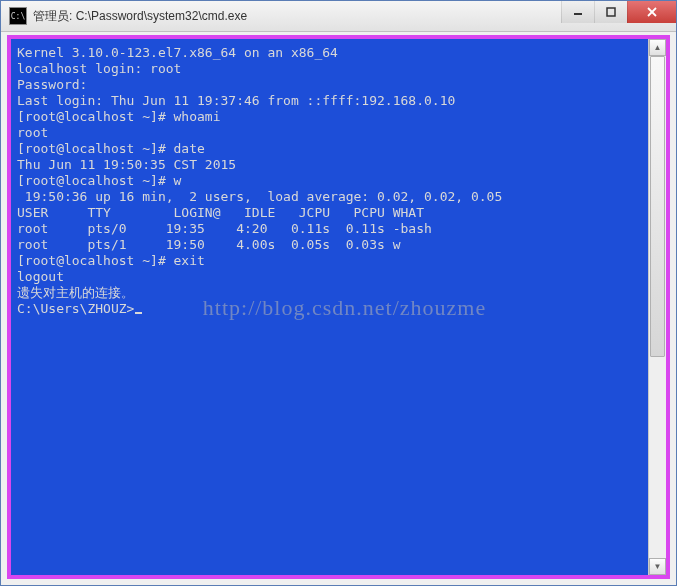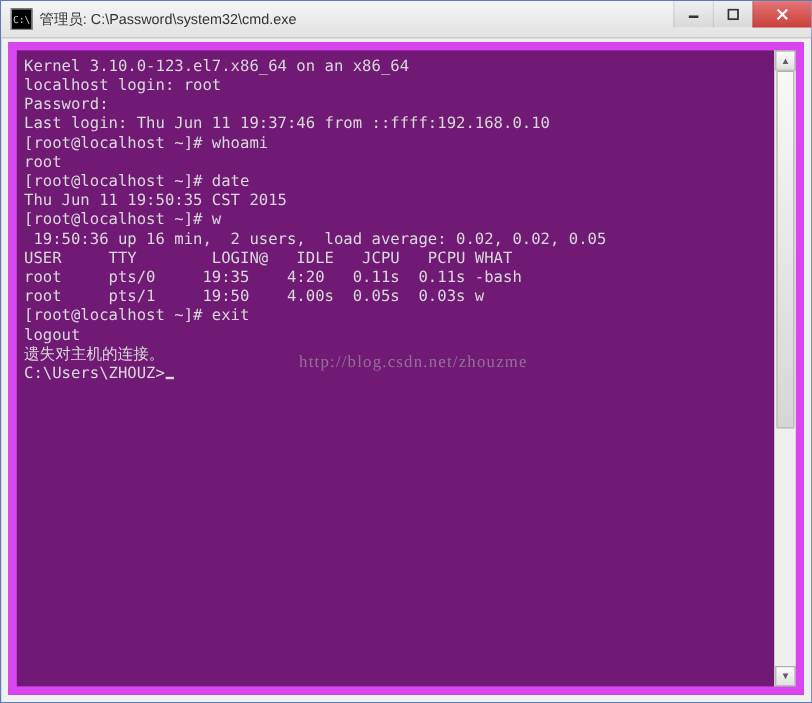--- a/index.html
+++ b/index.html
@@ -67,22 +67,22 @@
     width: 48px;
     background: linear-gradient(to bottom, #e57373, #c8403a);
   }
   .win-btn svg { display:block; }
   .terminal-outer {
     position: absolute;
     top: 34px;
     left: 6px;
     right: 6px;
     bottom: 6px;
-    background: #701a75;
-    border: 7px solid #d946ef;
+    background: #1d4ed8;
+    border: 4px solid #d946ef;
     box-sizing: border-box;
   }
   .scrollbar {
     position: absolute;
     right: 0;
     top: 0;
     bottom: 0;
     width: 17px;
     background: #efefef;
     border-left: 1px solid #c8c8c8;
@@ -129,21 +129,21 @@
     vertical-align: -1px;
     margin-left: 1px;
   }
   .watermark {
     position: absolute;
     top: 294px;
     left: 12px;
     right: 0;
     text-align: center;
     font-family: "SimSun", serif;
-    font-size: 14px;
+    font-size: 22px;
     color: rgba(180,180,180,0.55);
     pointer-events: none;
     letter-spacing: 1px;
   }
 </style>
 </head>
 <body>
 
 <div class="window">
 

